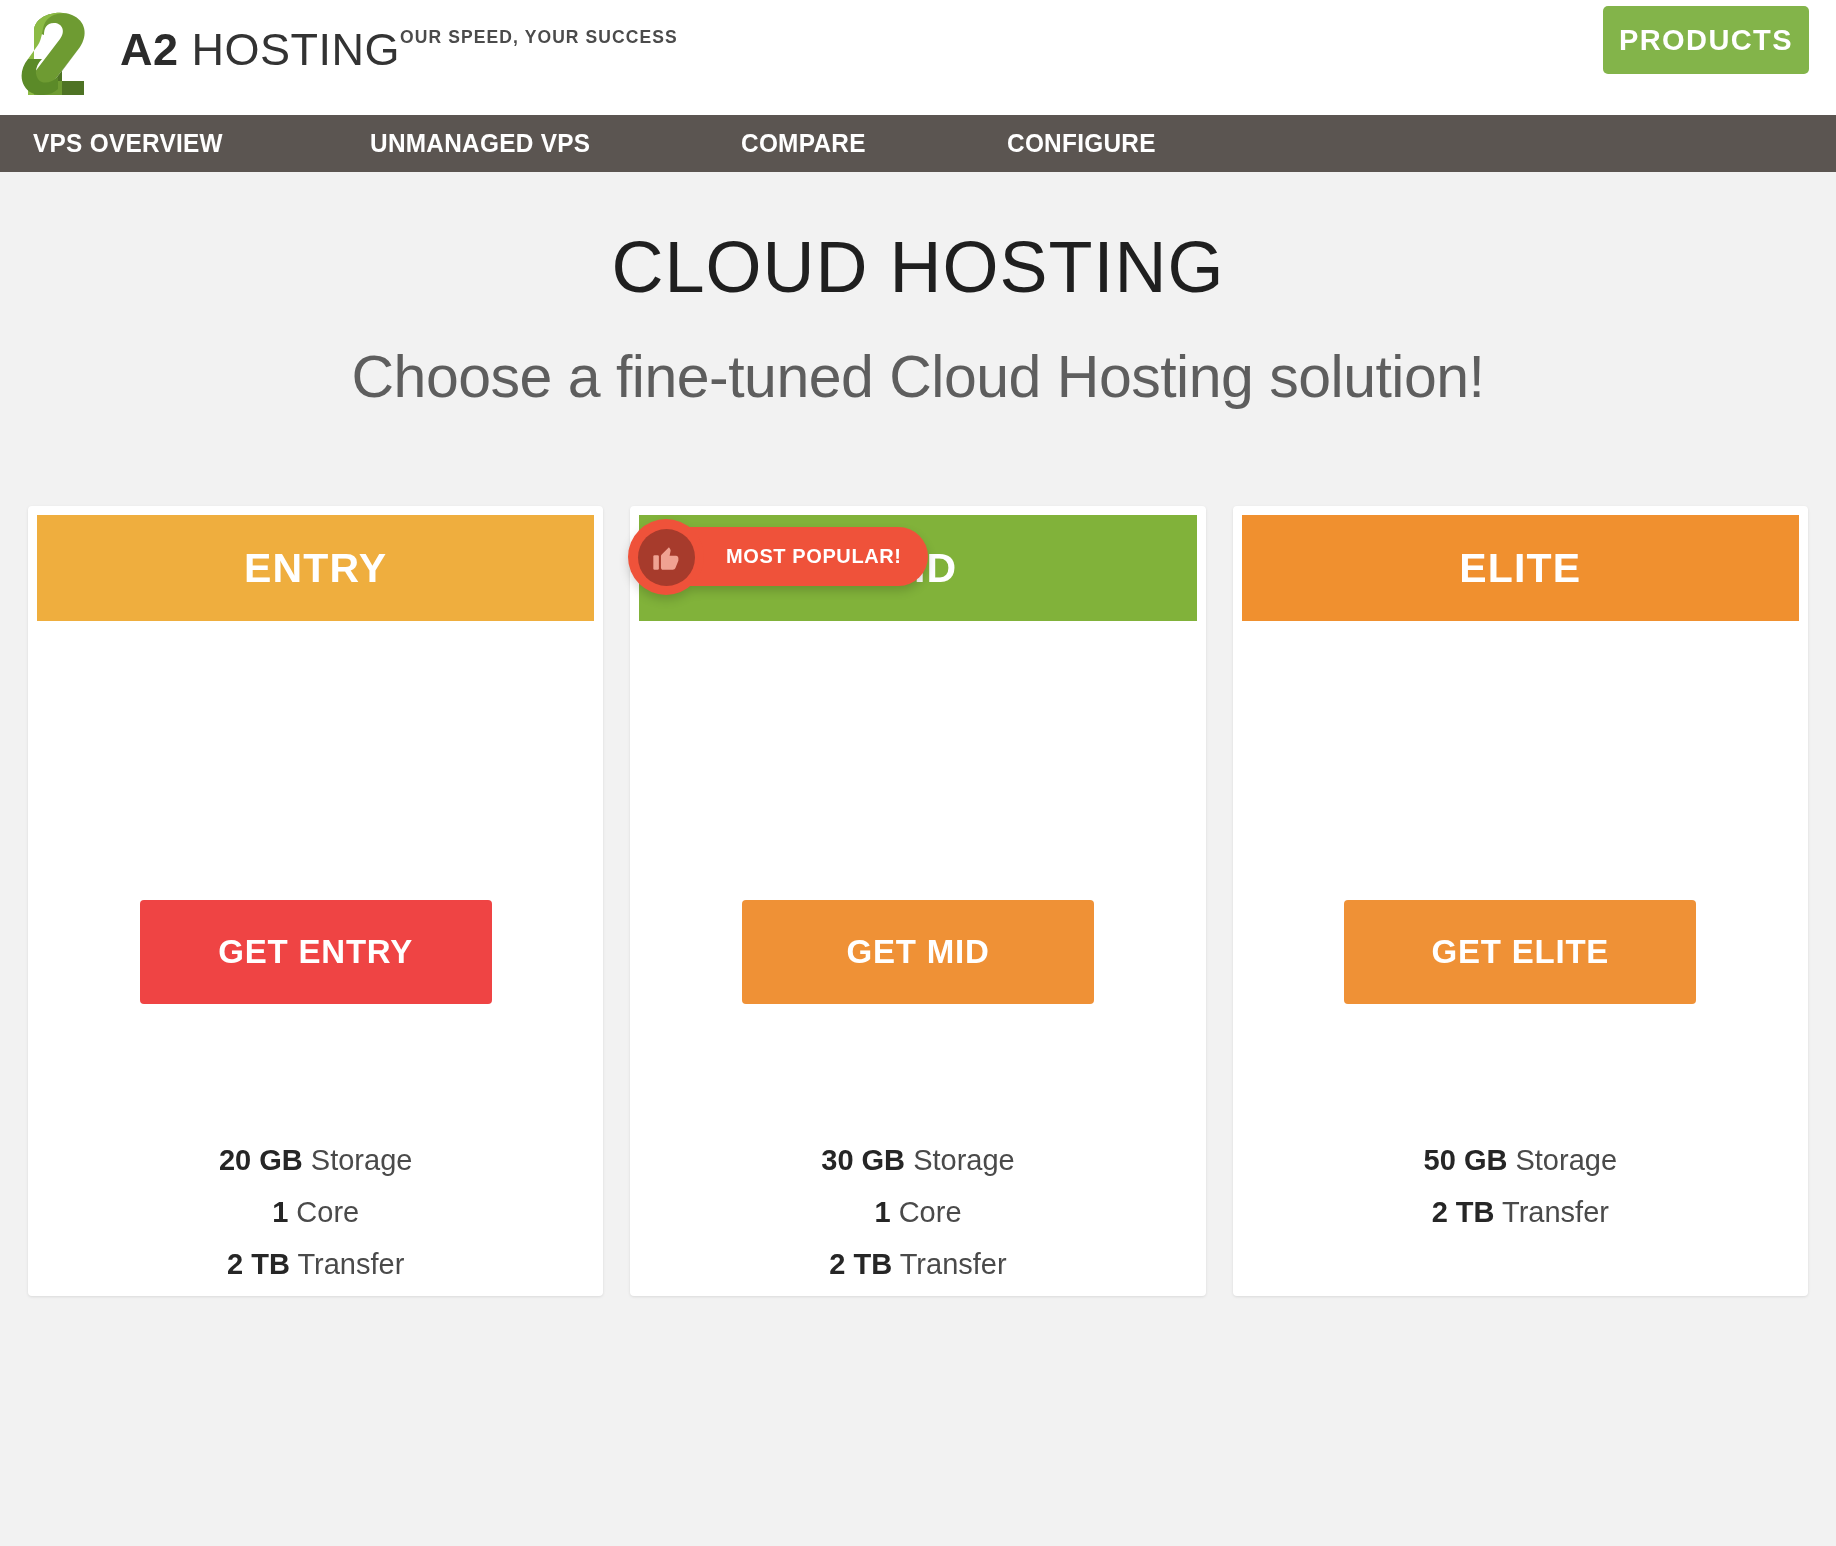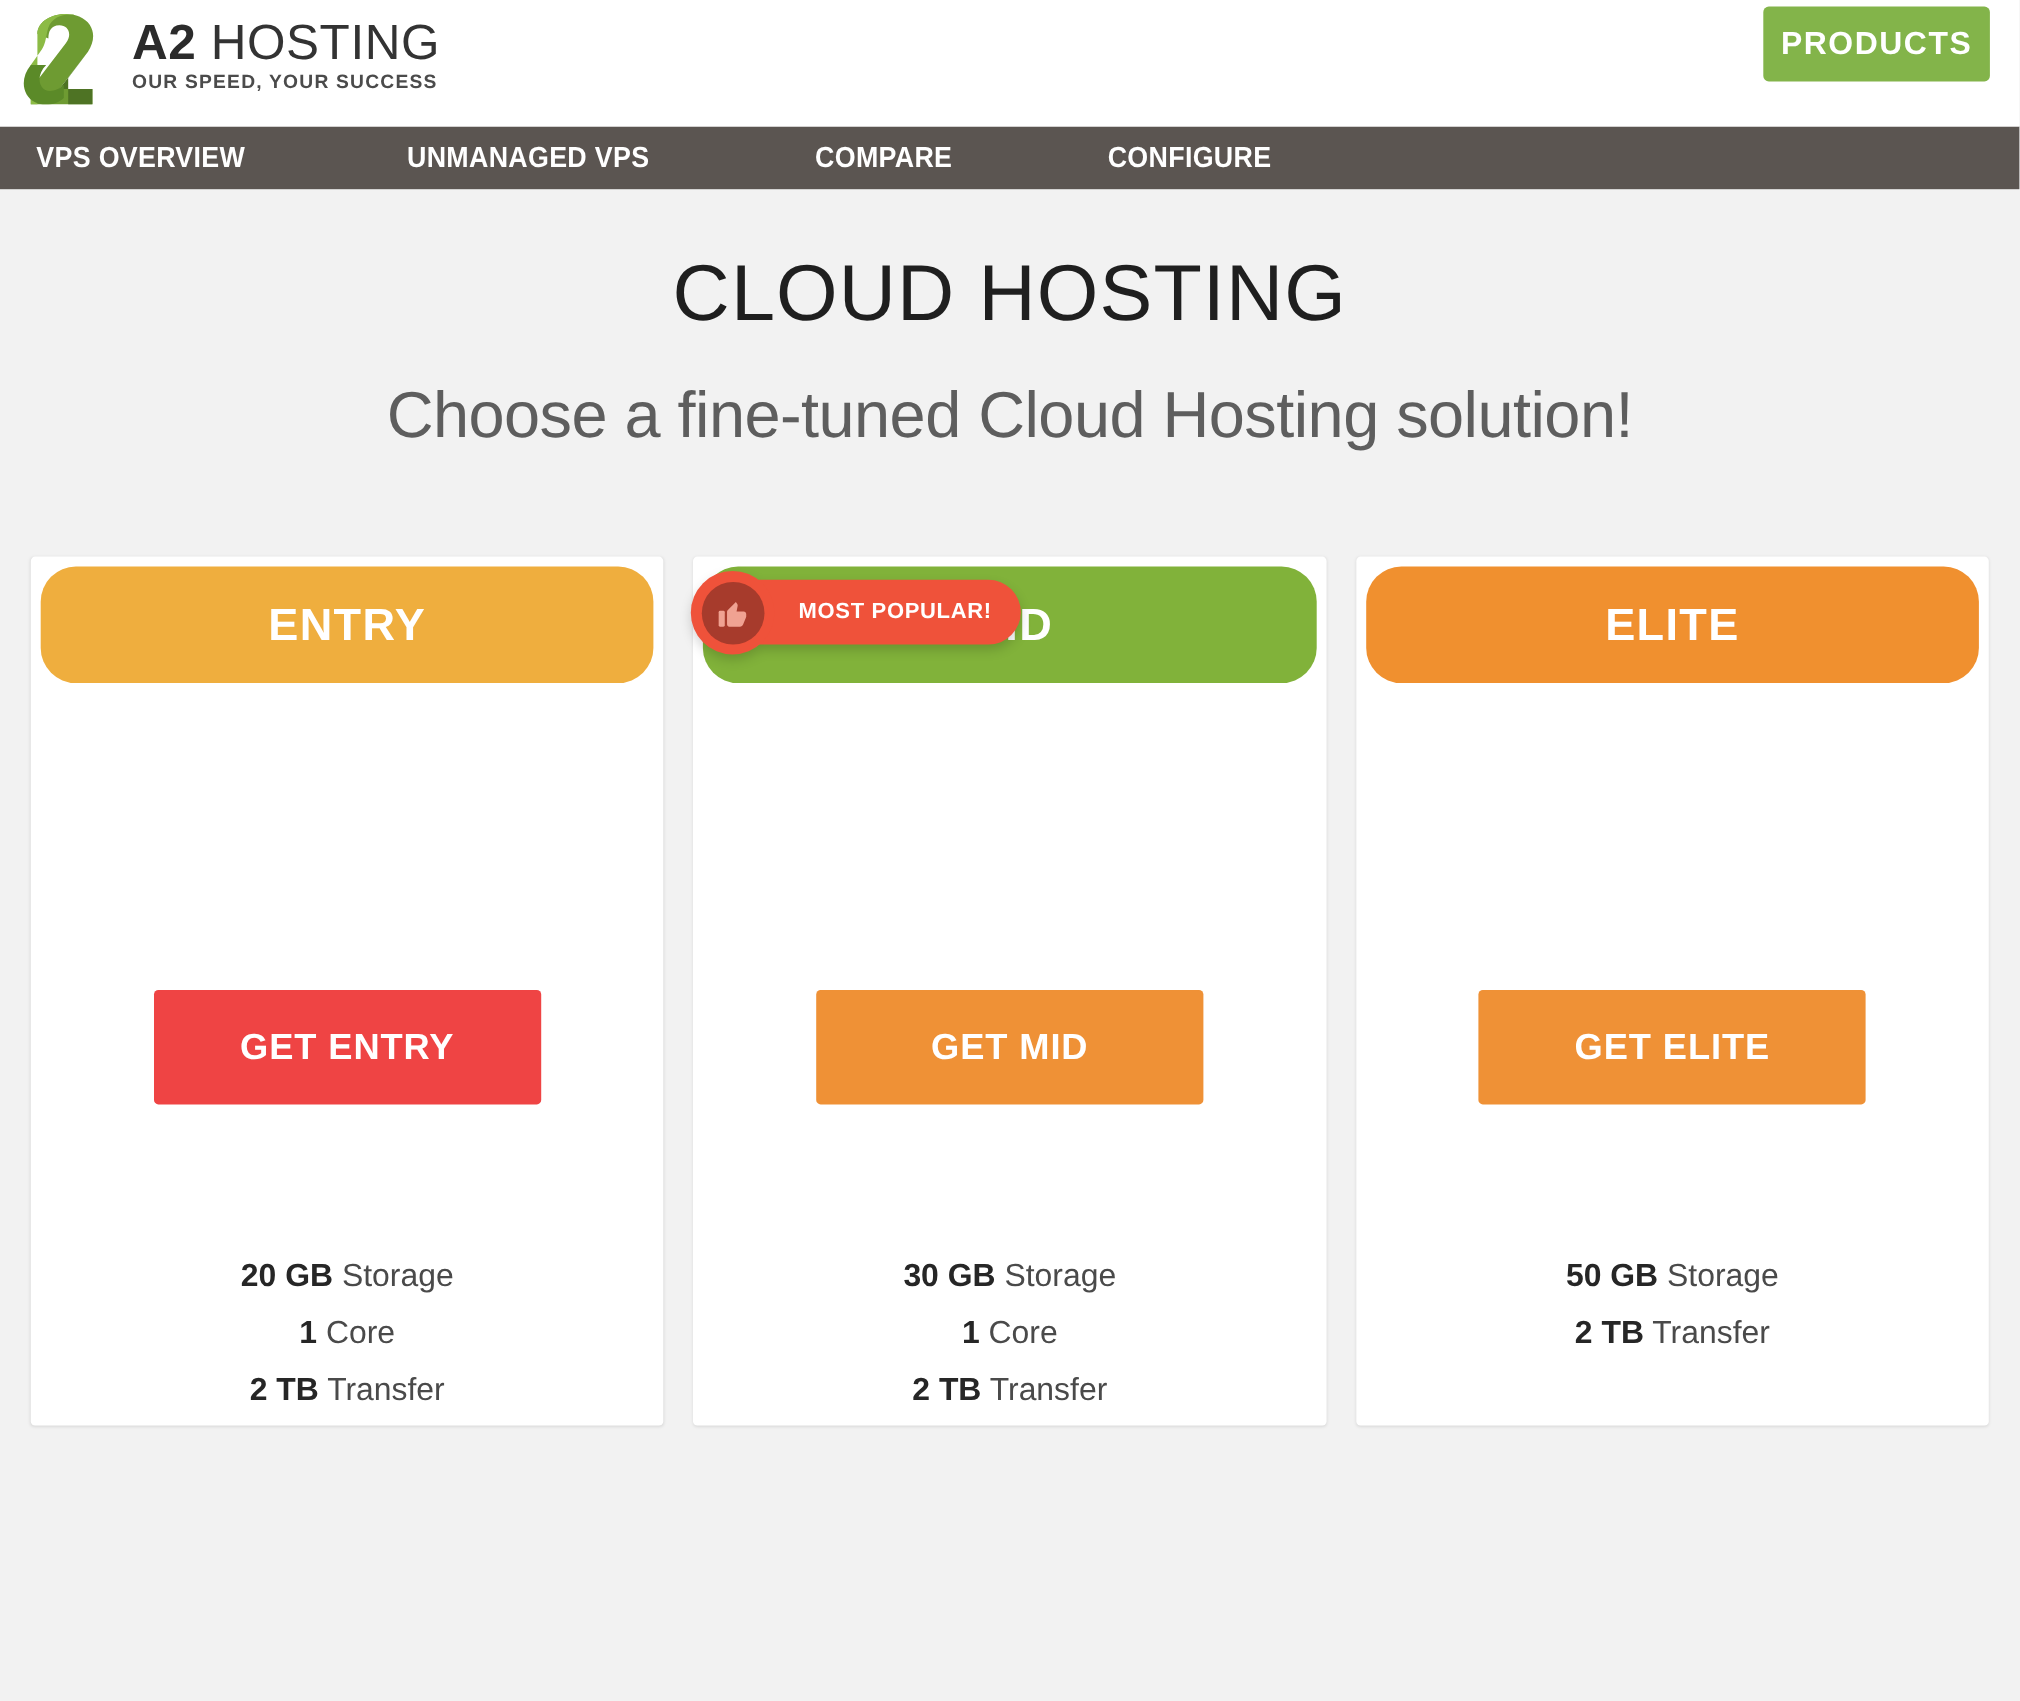--- a/index.html
+++ b/index.html
@@ -36,21 +36,21 @@
   .logo-mark {
     width: 92px;
     height: 86px;
     position: relative;
     margin-right: 14px;
     flex: 0 0 auto;
   }
 
   .logo-text {
     display: flex;
-    flex-direction: column;
+    flex-direction: row;
     justify-content: center;
     padding-bottom: 4px;
   }
 
   .logo-title {
     font-size: 45px;
     line-height: 48px;
     letter-spacing: 0.5px;
     color: #333333;
     font-weight: 400;
@@ -152,21 +152,20 @@
 
   .card-header {
     height: 106px;
     display: flex;
     align-items: center;
     justify-content: center;
     color: #ffffff;
     font-size: 41px;
     font-weight: 700;
     letter-spacing: 1.2px;
-    border-radius: 32px;
   }
 
   .card-body {
     display: flex;
     flex-direction: column;
     align-items: center;
     padding: 0 14px;
   }
 
   .cta-spacer { height: 279px; }

